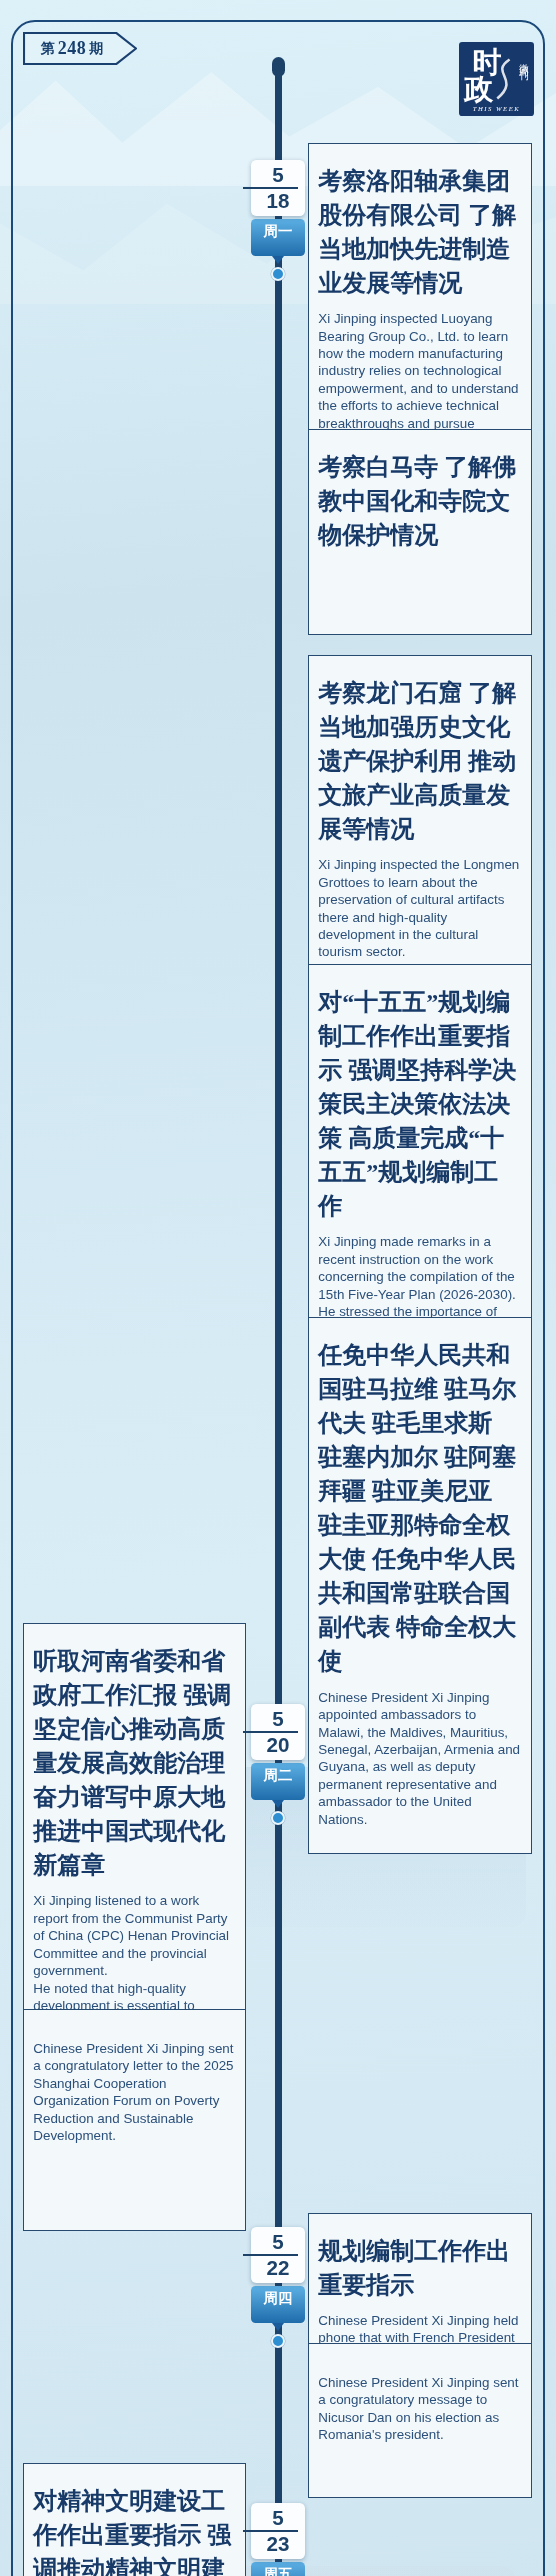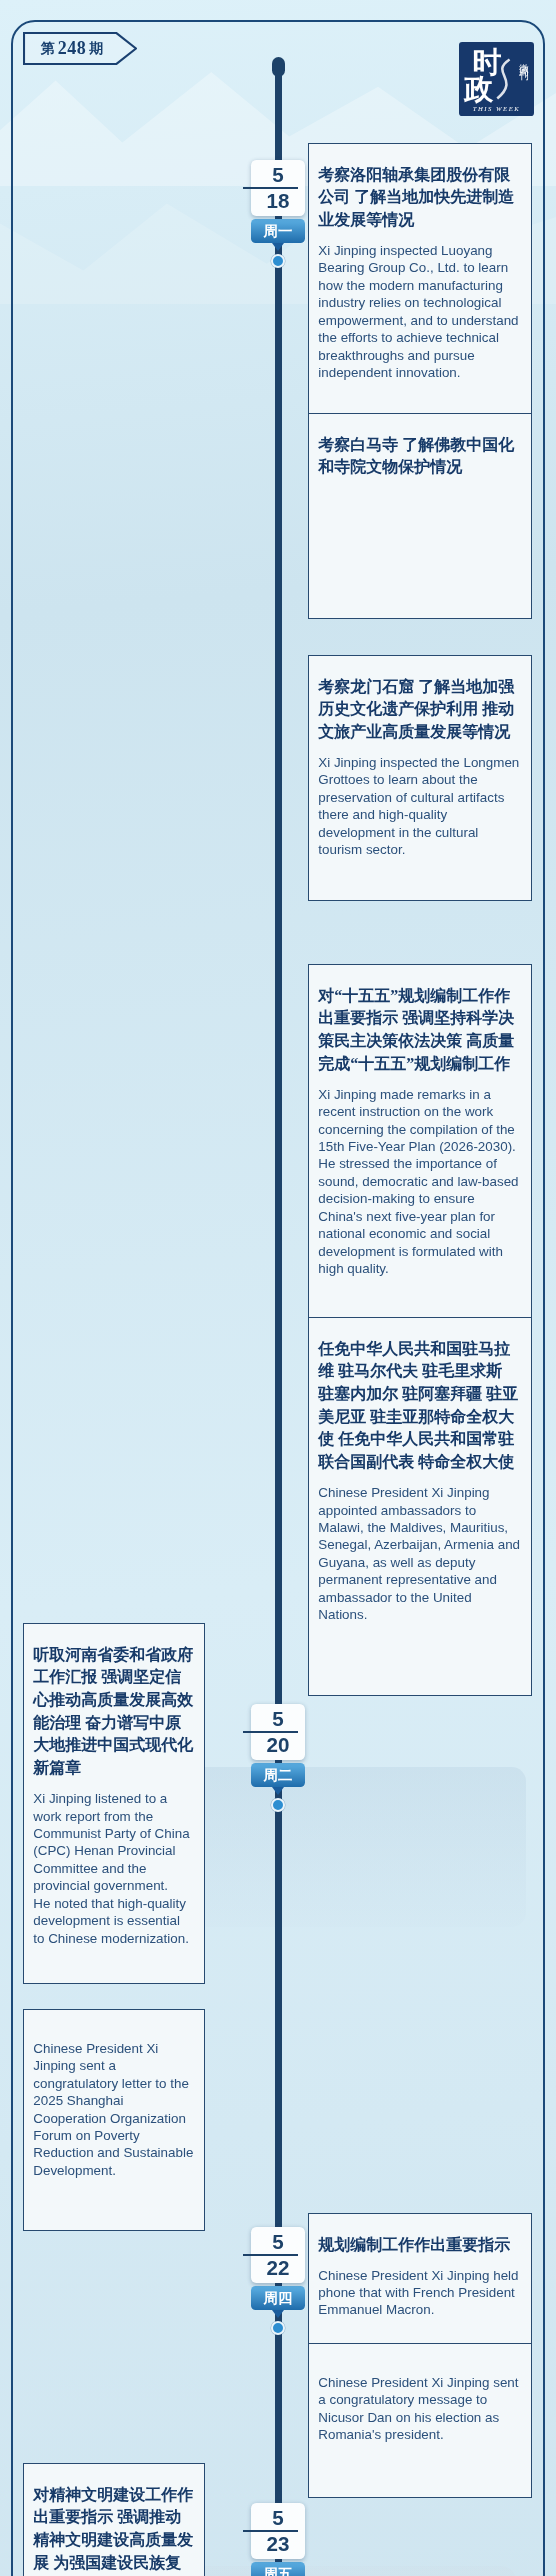--- a/index.html
+++ b/index.html
@@ -43,32 +43,32 @@
   .tl-dot-top{position:absolute;left:272px;top:57px;width:13.4px;height:19.6px;background:#1d4269;
               border-radius:6.7px;z-index:1;}
 
   
   .date{position:absolute;left:251px;width:54px;text-align:center;z-index:5;}
   .d-box{background:#fbfdfe;border-radius:5.2px;padding:4.1px 0 5.2px;position:relative;
          box-shadow:0 1.5px 4.1px rgba(25,60,100,.30);}
   .d-month,.d-day{font-size:20.6px;font-weight:700;color:#1d4269;line-height:1.02;}
   .d-rule{height:2.1px;background:#1d4269;margin:1.5px 7.2px 1.5px -8.2px;}
   .d-week{margin-top:2.6px;background:linear-gradient(180deg,#5cb0e4,#1f6cab);border-radius:4.6px;
-          color:#fff;font-size:14.4px;line-height:24px;height:24px;font-weight:700;}
+          color:#fff;font-size:14.4px;line-height:24px;height:37px;font-weight:700;}
   .d-pointer{width:0;height:0;margin:0 auto;border-left:6.7px solid transparent;
              border-right:6.7px solid transparent;border-top:8.2px solid #1a5c9c;}
   .d-dot{width:10.3px;height:10.3px;margin:3.1px auto 0;background:#2d8ed1;border:2.6px solid #e9f4fb;
          border-radius:50%;box-shadow:0 0 0 0.5px rgba(30,80,130,.35);}
 
   
   .card{position:absolute;background:#f3f8fa;border:1.5px solid #274a70;
         padding:19.6px 9.3px 25px;box-sizing:border-box;z-index:2;}
   .card.right{left:308px;width:224px;}
-  .card.left{left:23px;width:182px;}
-  .c-title{font-family:"Liberation Serif","DejaVu Serif",serif;font-size:16px;line-height:1.42;
+  .card.left{left:23px;width:223px;}
+  .c-title{font-family:"Liberation Serif","DejaVu Serif",serif;font-size:24px;line-height:1.42;
            color:#173a68;font-weight:700;word-break:break-word;}
   .c-body{margin-top:10.3px;font-size:13.4px;line-height:1.3;color:#2b507b;white-space:pre-line;}
 </style>
 </head>
 <body>
 
 <div class="stage">
   <div class="grid"></div>
   <div class="zig zig1"></div>
   <div class="zig zig2"></div>
@@ -138,21 +138,21 @@
         <div class="d-day">23</div>
       </div>
     <div class="d-week">周五</div>
 
   </div>
 
   <section class="card right" style="top:143px;min-height:272px">
     <div class="c-title">考察洛阳轴承集团股份有限公司 了解当地加快先进制造业发展等情况</div>
     <div class="c-body">Xi Jinping inspected Luoyang Bearing Group Co., Ltd. to learn how the modern manufacturing industry relies on technological empowerment, and to understand the efforts to achieve technical breakthroughs and pursue independent innovation.</div>
   </section>
-  <section class="card right" style="top:413px;min-height:206px">
+  <section class="card right" style="top:429px;min-height:206px">
     <div class="c-title">考察白马寺 了解佛教中国化和寺院文物保护情况</div>
   </section>
   <section class="card right" style="top:655px;min-height:246px">
     <div class="c-title">考察龙门石窟 了解当地加强历史文化遗产保护利用 推动文旅产业高质量发展等情况</div>
     <div class="c-body">Xi Jinping inspected the Longmen Grottoes to learn about the preservation of cultural artifacts there and high-quality development in the cultural tourism sector.</div>
   </section>
   <section class="card right" style="top:964px;min-height:374px">
     <div class="c-title">对“十五五”规划编制工作作出重要指示 强调坚持科学决策民主决策依法决策 高质量完成“十五五”规划编制工作</div>
     <div class="c-body">Xi Jinping made remarks in a recent instruction on the work concerning the compilation of the 15th Five-Year Plan (2026-2030).
 He stressed the importance of sound, democratic and law-based decision-making to ensure China's next five-year plan for national economic and social development is formulated with high quality.</div>

